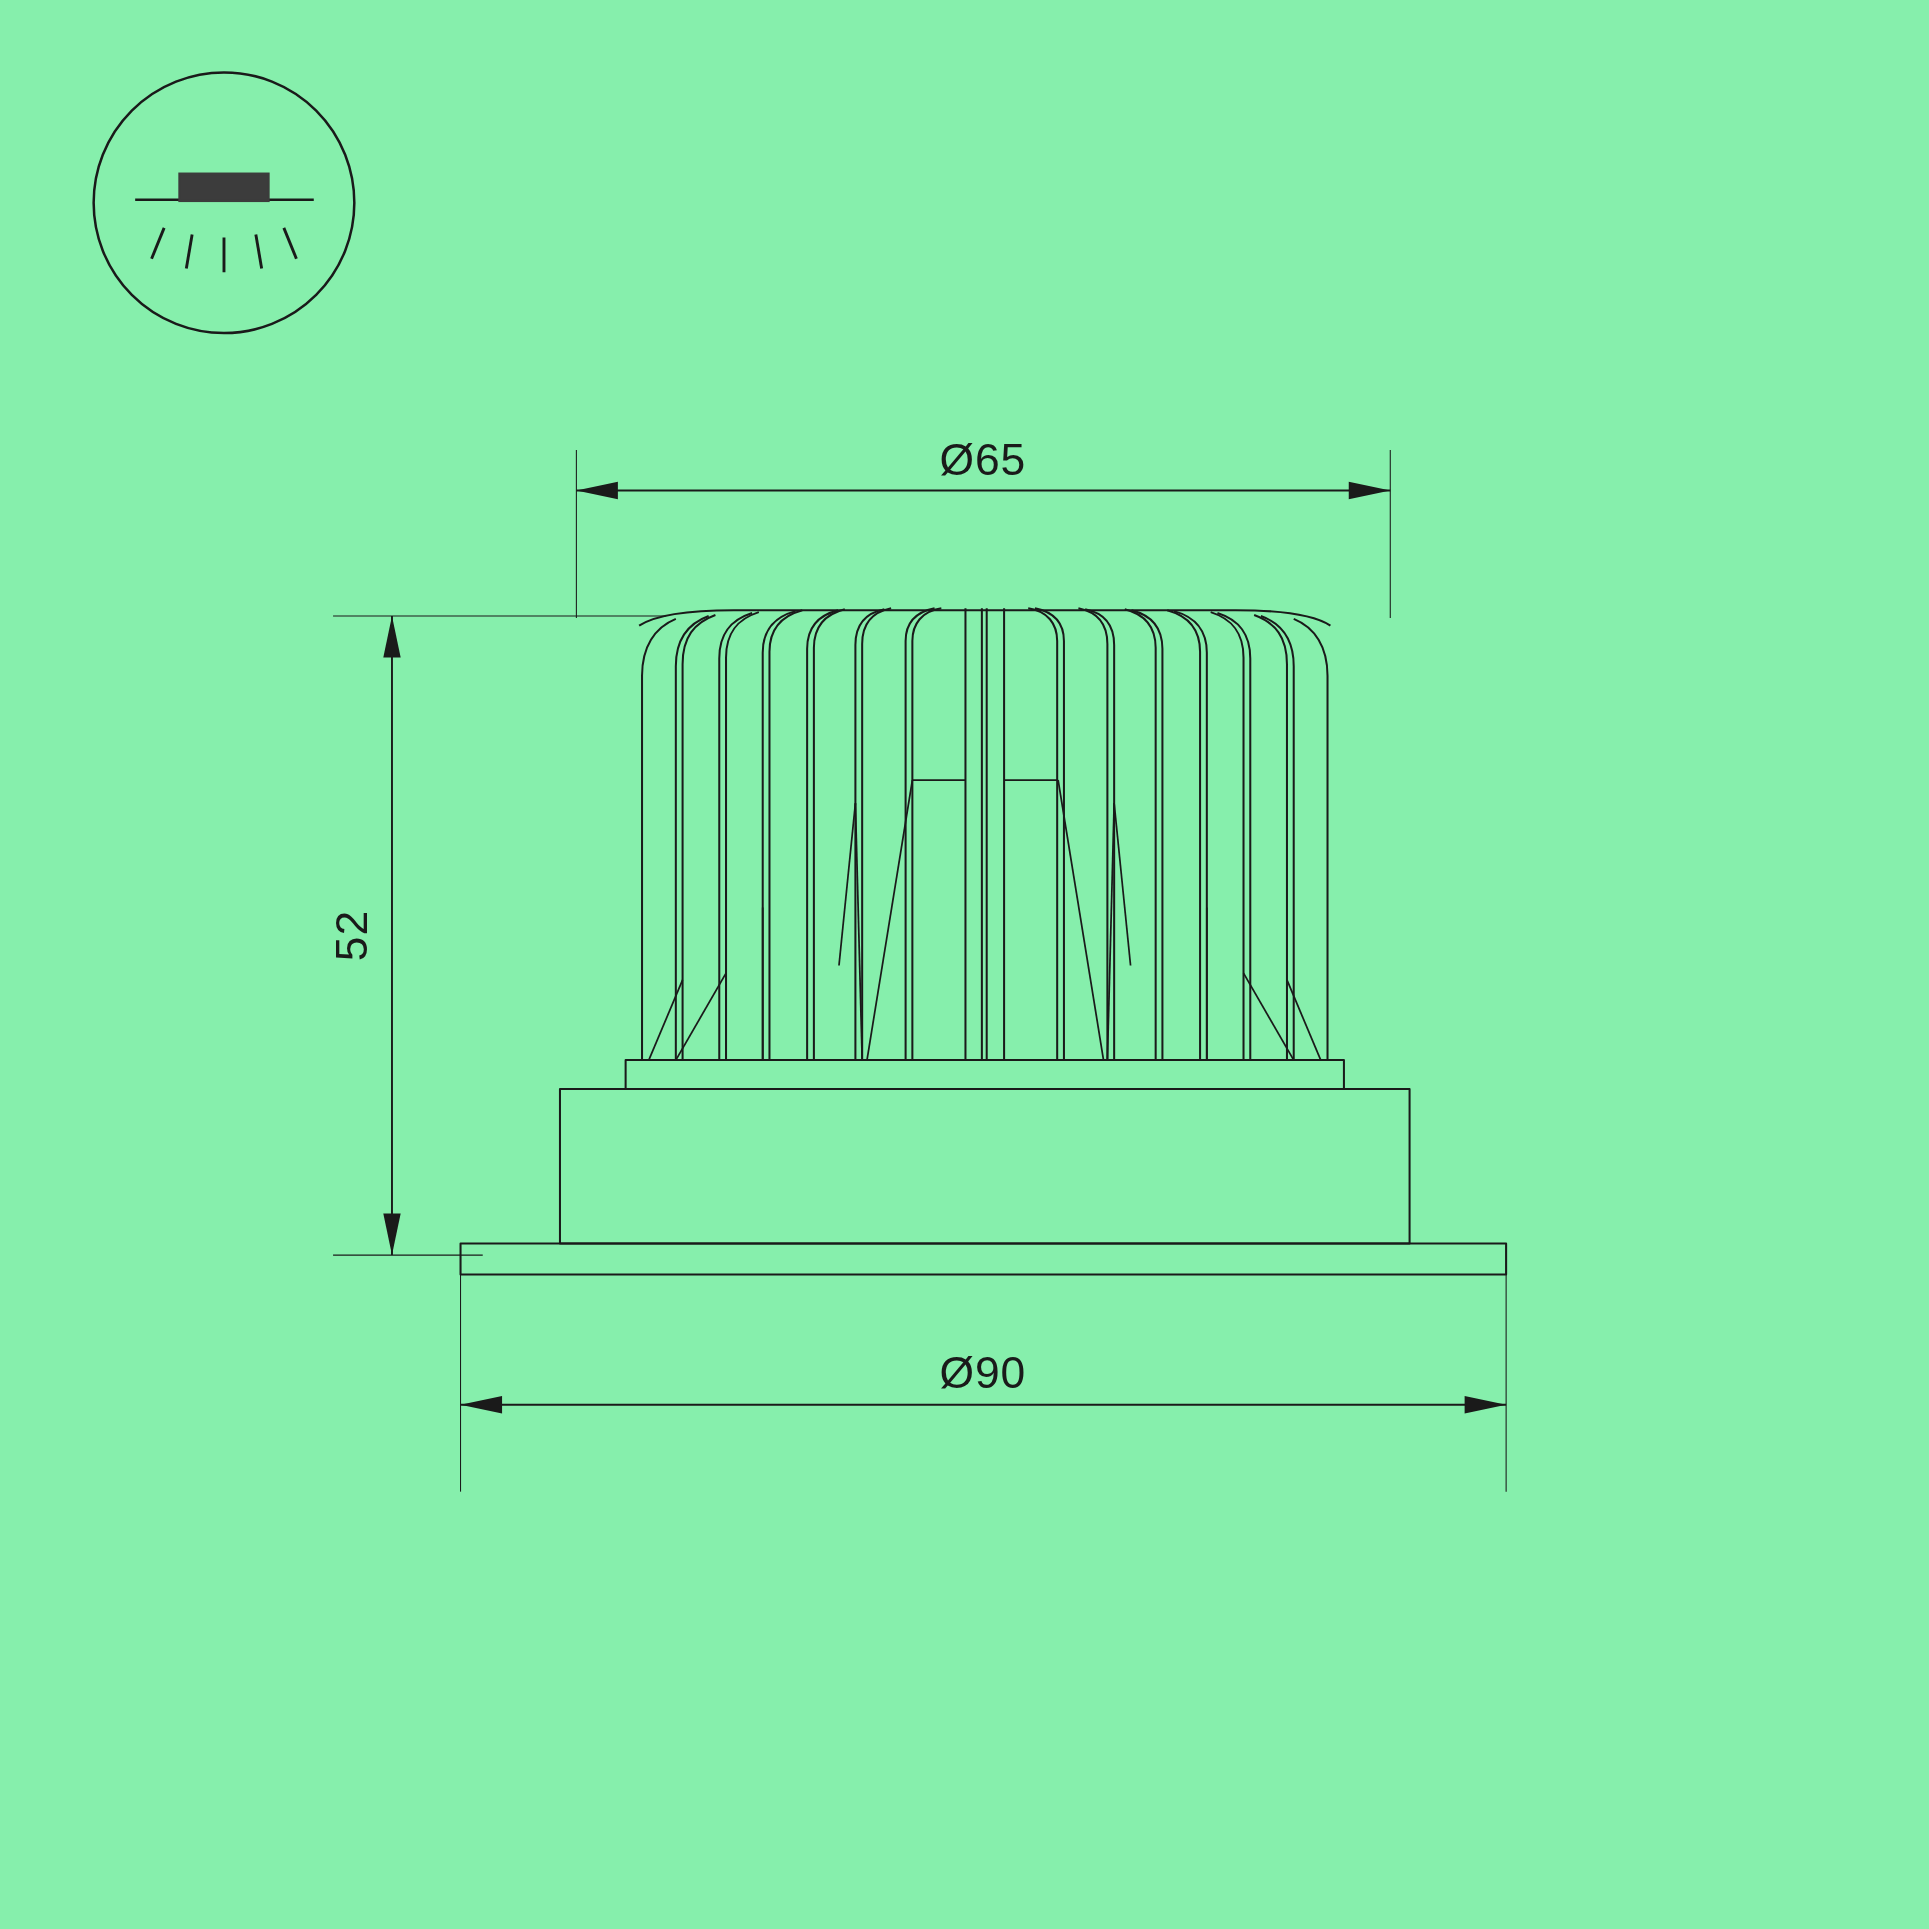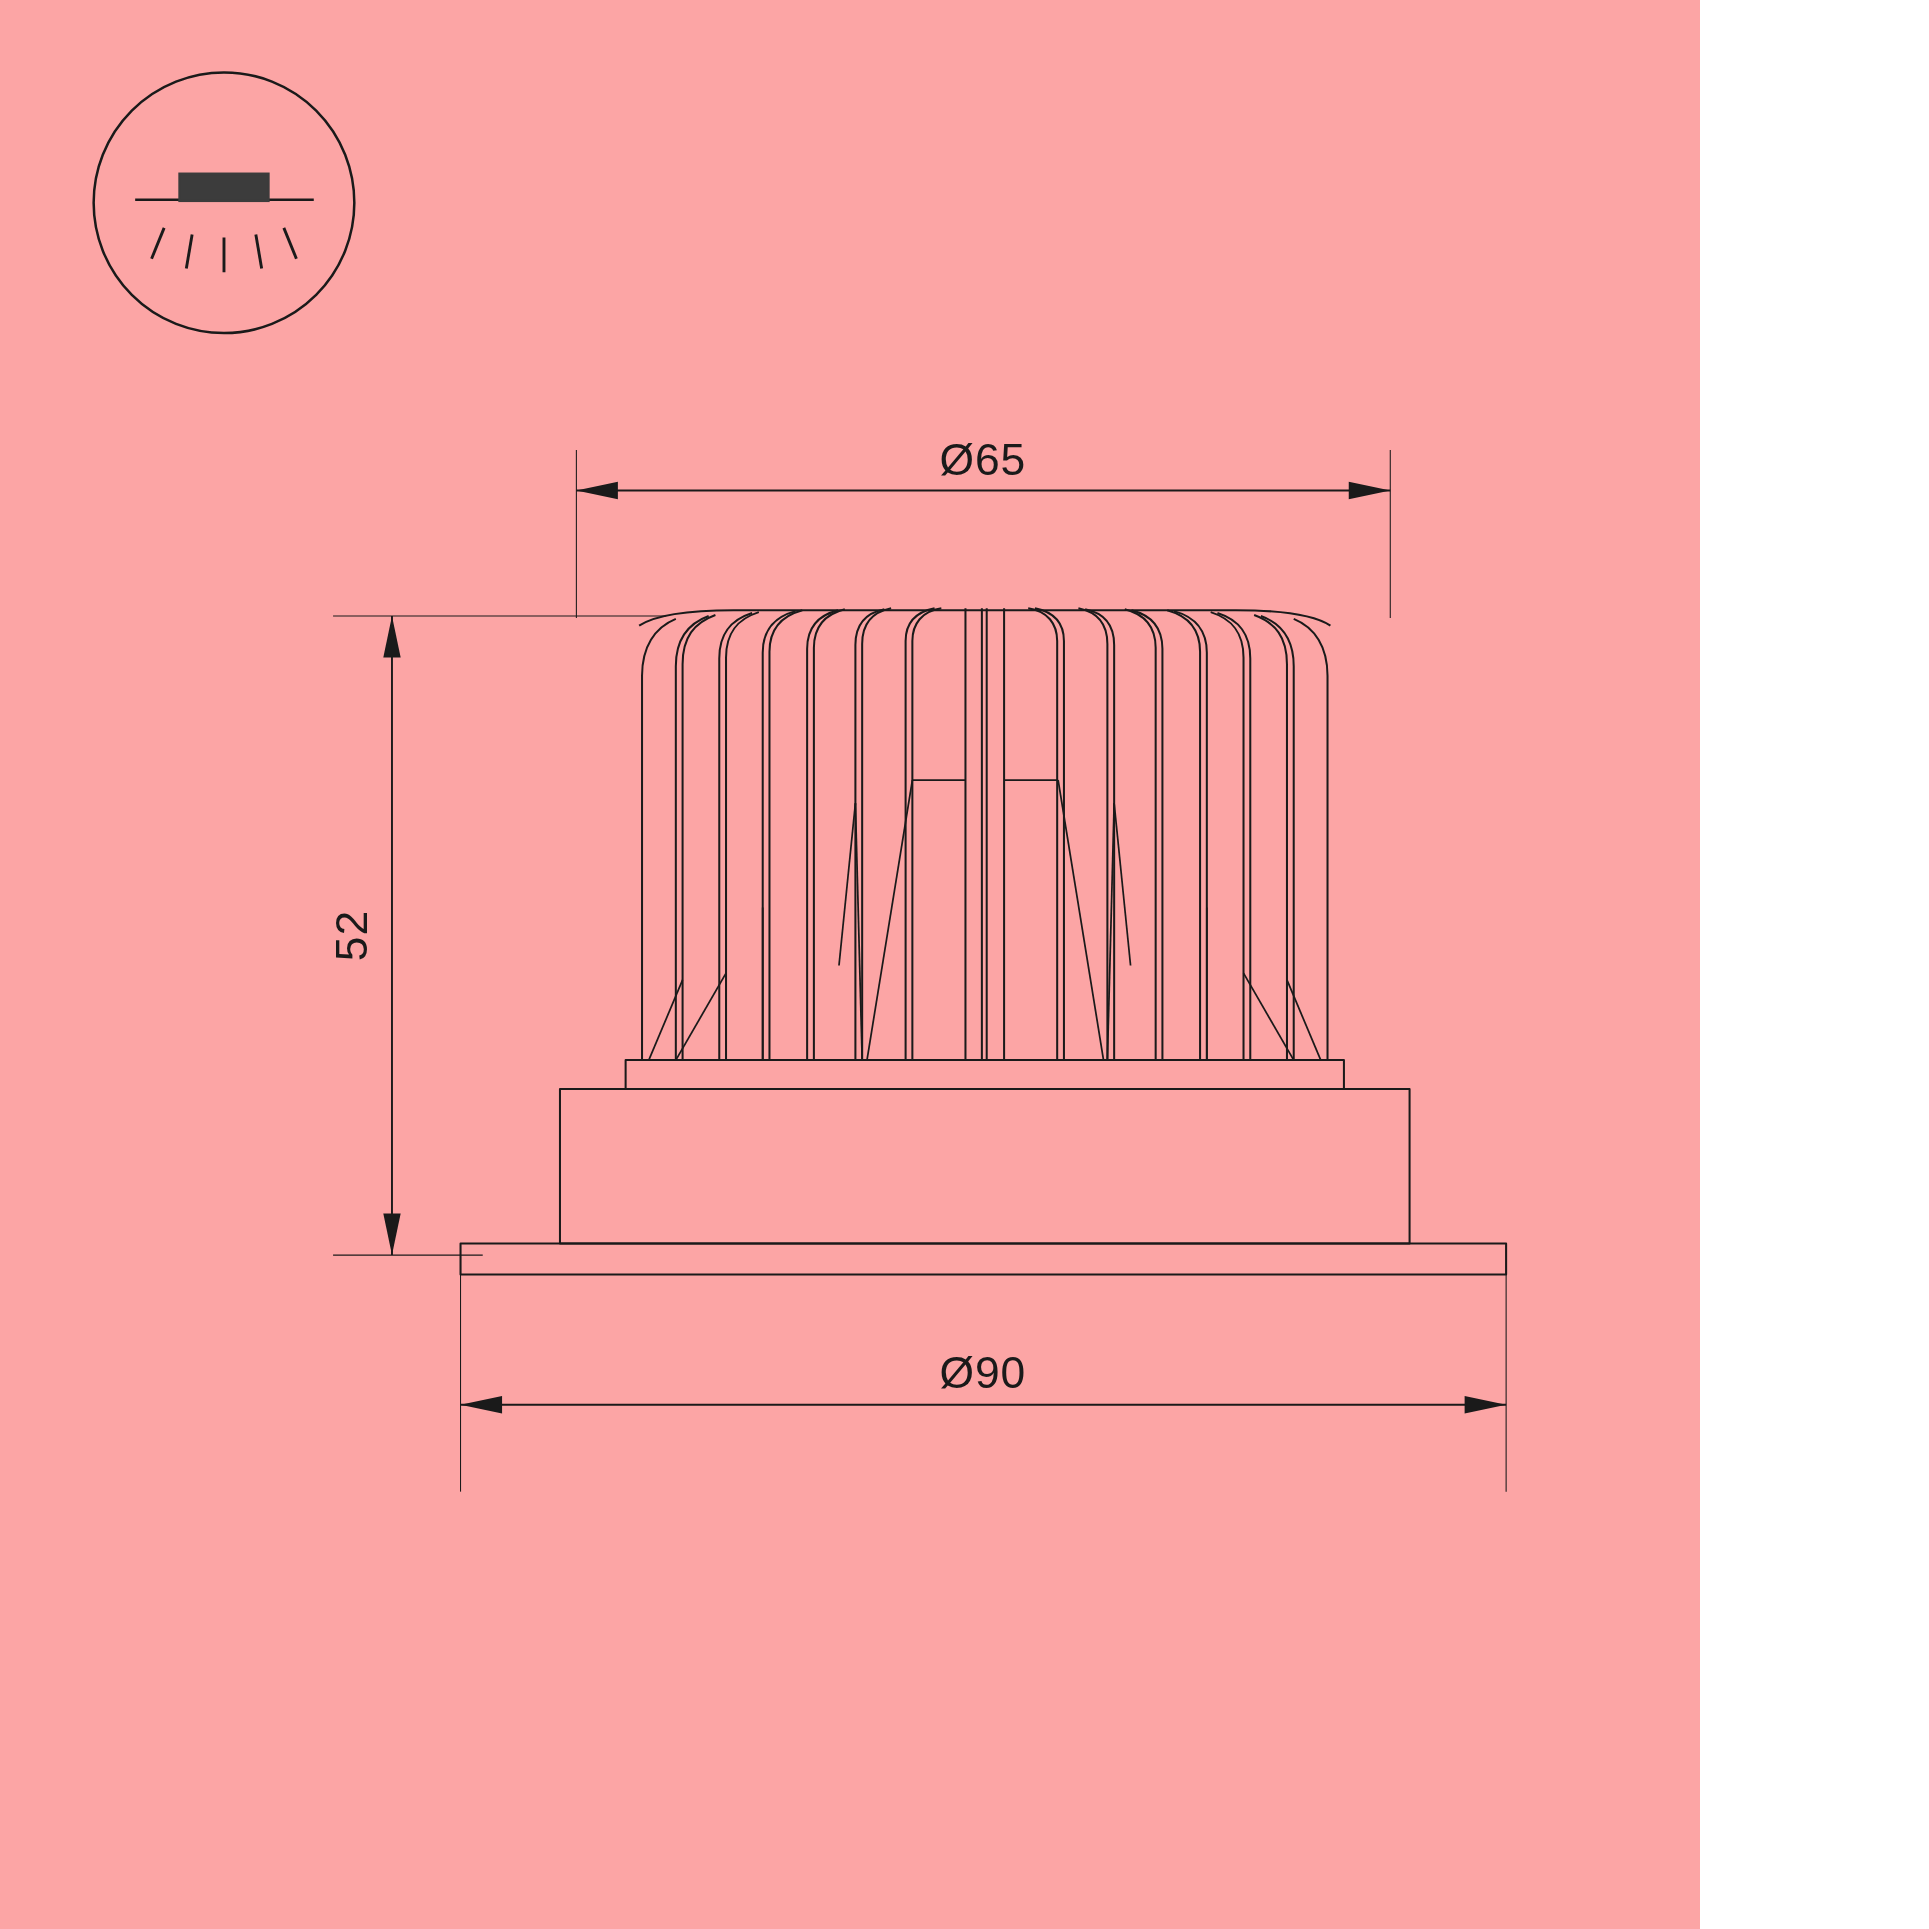--- a/index.html
+++ b/index.html
@@ -9,23 +9,23 @@
   }
   body {
     width: 1929px;
     height: 1929px;
     font-family: "Liberation Sans", sans-serif;
     color: #1a1a1a;
     overflow: hidden;
   }
   #sheet {
     position: relative;
-    width: 1700px;
+    width: 1929px;
     height: 1929px;
-    background: #fca5a5;
+    background: #86efac;
   }
   svg.drawing {
     position: absolute;
     left: 0;
     top: 0;
     width: 1929px;
     height: 1929px;
   }
   .dim-text {
     font-family: "Liberation Sans", sans-serif;

